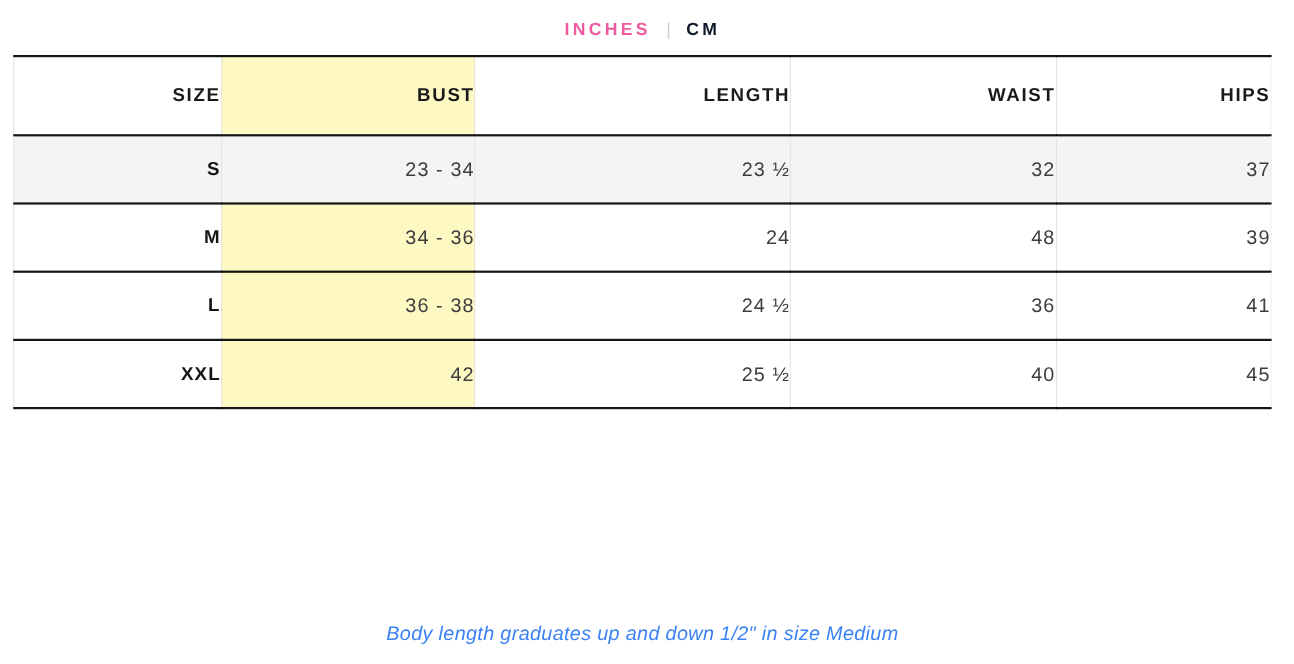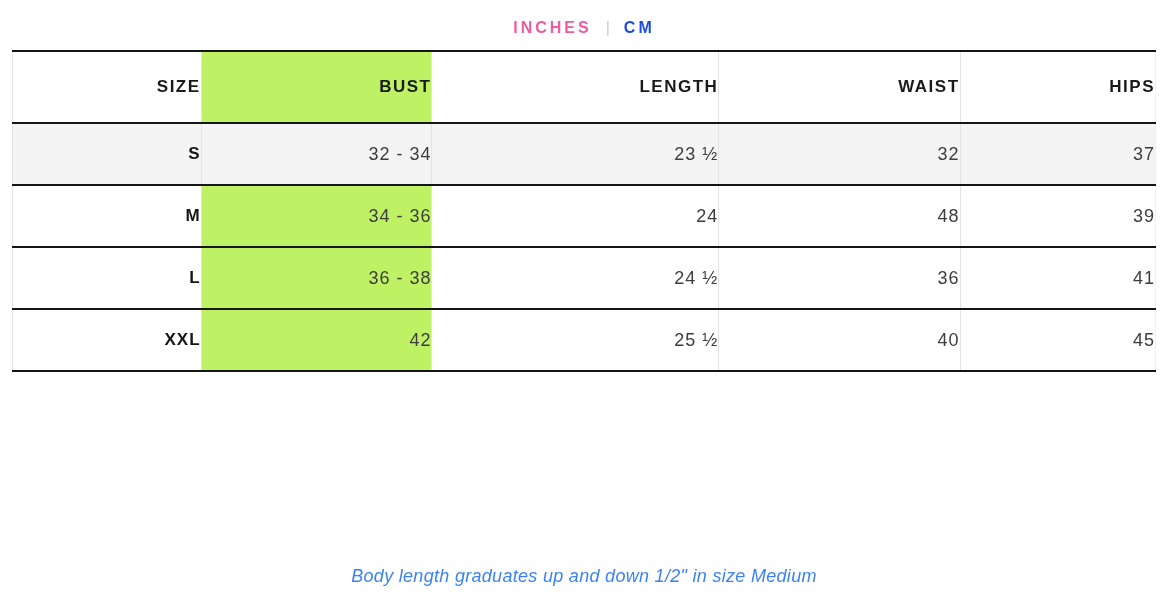--- a/index.html
+++ b/index.html
@@ -31,21 +31,21 @@
   .unit-inches {
     color: #ee5ba0;
     cursor: pointer;
   }
   .unit-sep {
     color: #cccccc;
     font-weight: 400;
     letter-spacing: 0;
   }
   .unit-cm {
-    color: #1d4ed8;
+    color: #0f172a;
     cursor: pointer;
   }
 
   
   .table-wrap {
     margin: 13px 12px 0 12px;
   }
   table.size-chart {
     width: 100%;
     border-collapse: collapse;
@@ -89,21 +89,21 @@
     letter-spacing: 1px;
     color: #3d3d3d;
   }
   .size-chart td.size-cell {
     font-size: 17px;
     font-weight: 700;
     letter-spacing: 1px;
     color: #161616;
   }
 
-  .shaded { background: #bef264; }
+  .shaded { background: #fef9c3; }
   tr.row-highlight td { background: #f4f4f4; }
 
   
   .footnote {
     position: absolute;
     left: 0;
     right: 0;
     top: 566px;
     text-align: center;
     font-style: italic;
@@ -137,21 +137,21 @@
           <th>SIZE</th>
           <th class="shaded">BUST</th>
           <th>LENGTH</th>
           <th>WAIST</th>
           <th>HIPS</th>
         </tr>
       </thead>
       <tbody>
         <tr class="row-highlight">
           <td class="size-cell">S</td>
-          <td class="shaded">32 - 34</td>
+          <td class="shaded">23 - 34</td>
           <td>23 ½</td>
           <td>32</td>
           <td>37</td>
         </tr>
         <tr>
           <td class="size-cell">M</td>
           <td class="shaded">34 - 36</td>
           <td>24</td>
           <td>48</td>
           <td>39</td>

